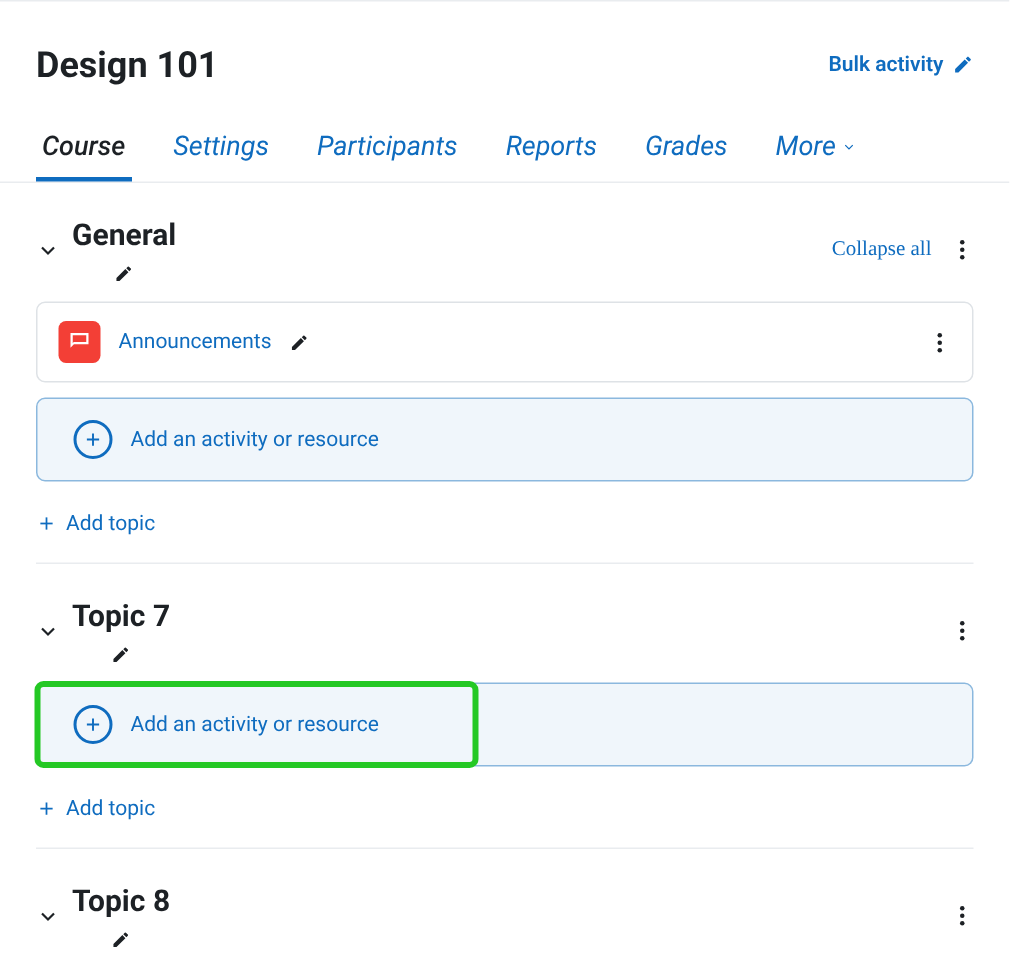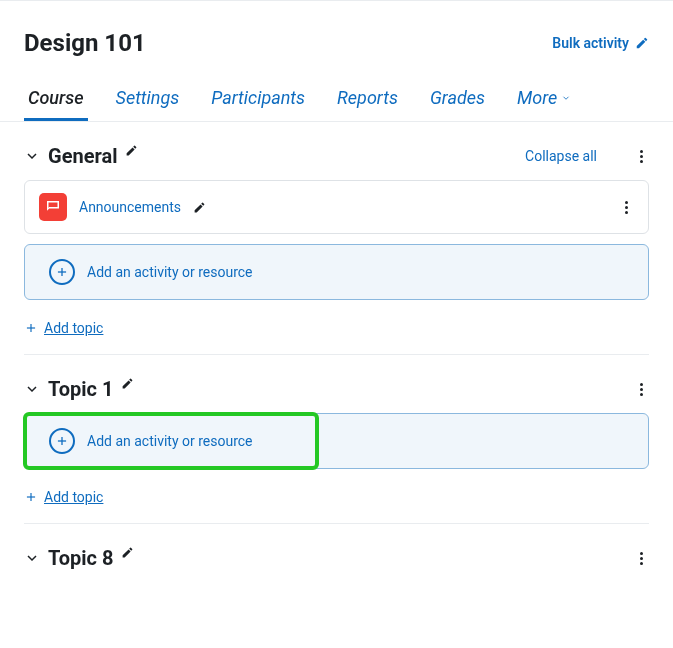--- a/index.html
+++ b/index.html
@@ -69,21 +69,23 @@
   }
   .section-title-wrap {
     display: flex;
     align-items: center;
     gap: 8px;
   }
   .section-title {
     font-size: 20px;
     font-weight: 700;
     display: flex;
+    align-items: center;
     gap: 8px;
+    flex-direction: column;
   }
   .chevron {
     width: 16px;
     height: 16px;
     stroke: #1d2125;
     stroke-width: 2.2;
     fill: none;
   }
   .small-pencil {
     width: 13px;
@@ -92,21 +94,22 @@
   }
   .collapse-all {
     color: #0f6cbf;
     font-size: 14px;
     cursor: pointer;
     margin-right: 12px;
   }
   .head-right {
     display: flex;
     align-items: center;
-    gap: 24px;
+    gap: 0;
+    font-family: Liberation Serif, serif;
   }
   .kebab {
     width: 16px;
     height: 16px;
     cursor: pointer;
     display: flex;
     flex-direction: column;
     align-items: center;
     justify-content: center;
     gap: 2px;
@@ -190,21 +193,20 @@
   }
   .add-topic {
     color: #0f6cbf;
     font-size: 14px;
     display: flex;
     align-items: center;
     gap: 6px;
     padding: 20px 0 18px 0;
     cursor: pointer;
     border-bottom: 1px solid #e9ecef;
-    text-decoration: underline;
   }
   .add-topic svg { stroke: #0f6cbf; stroke-width: 2; }
   .tab-more {
     display: flex;
     align-items: center;
     gap: 4px;
   }
   .chev-sm {
     width: 10px; height: 10px; stroke: #0f6cbf; stroke-width: 2; fill: none;
   }
@@ -301,21 +303,21 @@
     </div>
   </div>
 
   <div class="section">
     <div class="section-head">
       <div class="section-title-wrap">
         <svg class="chevron" viewBox="0 0 24 24">
             <polyline points="6 9 12 15 18 9"></polyline>
           </svg>
         <div class="section-title">
-          <span>Topic 1</span>
+          <span>Topic 7</span>
           <svg class="small-pencil" viewBox="0 0 24 24">
               <path d="M3 17.25V21h3.75l11-11-3.75-3.75-11 11zM20.7 7.04a1 1 0 0 0 0-1.41l-2.34-2.34a1 1 0 0 0-1.41 0l-1.83 1.83 3.75 3.75 1.83-1.83z"></path>
             </svg>
         </div>
       </div>
       <div class="head-right">
         <div class="kebab">
             <div></div>
             <div></div>
             <div></div>

